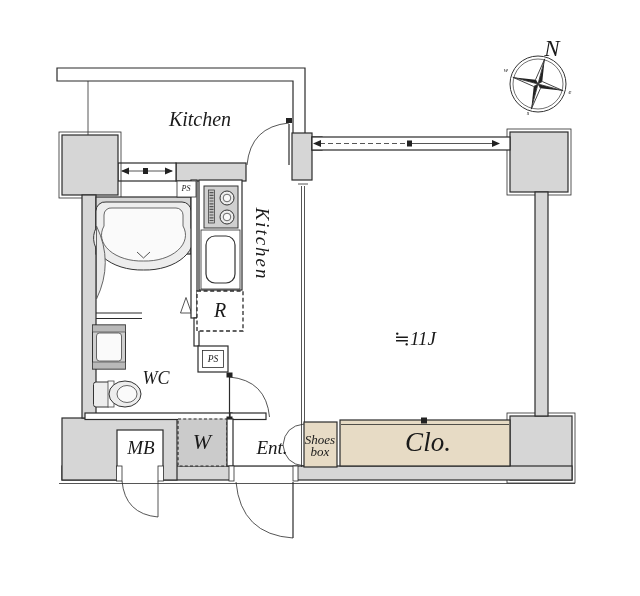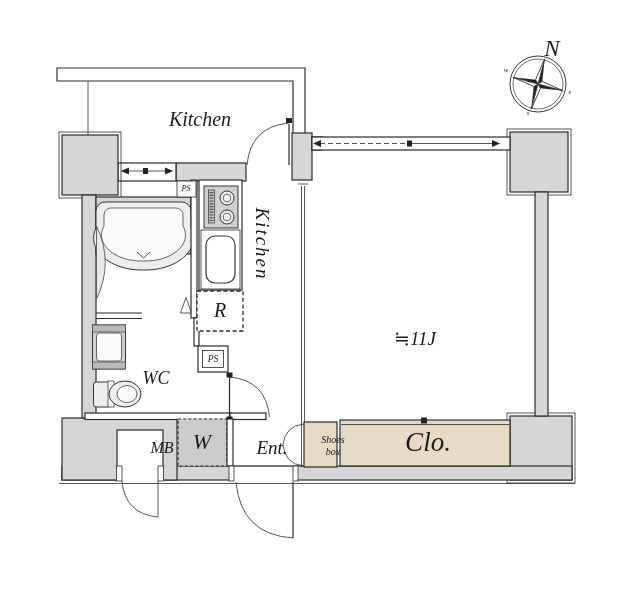--- a/index.html
+++ b/index.html
@@ -197,25 +197,25 @@
 
   <div class="lbl" style="left:156px;top:378px;font-size:18px;">WC</div>
 
   <div class="lbl vert" style="left:262px;top:244px;font-size:19px;">Kitchen</div>
 
   <div class="lbl" style="left:220px;top:310px;font-size:20px;">R</div>
 
   <div class="lbl" style="left:186px;top:189px;font-size:8px;">PS</div>
   <div class="lbl" style="left:213px;top:359px;font-size:9.5px;">PS</div>
 
-  <div class="lbl" style="left:141px;top:448px;font-size:16px;margin-left:21px;">MB</div>
+  <div class="lbl" style="left:141px;top:448px;font-size:19px;">MB</div>
   <div class="lbl" style="left:202px;top:442px;font-size:22px;">W</div>
   <div class="lbl" style="left:272px;top:448px;font-size:19px;">Ent.</div>
 
-  <div class="lbl" style="left:333px;top:445px;font-size:10px;line-height:11.5px;font-family:Liberation Serif, serif;">
+  <div class="lbl" style="left:320px;top:445px;font-size:13px;line-height:11.5px;font-family:Liberation Serif, serif;">
     <span style="display:block;">Shoes</span>
     <span style="display:block;">box</span>
   </div>
 
   <div class="lbl" style="left:428px;top:443px;font-size:27px;">Clo.</div>
 
   <div class="lbl" style="left:415px;top:291px;font-size:19px;margin-top:48px;">≒11J</div>
 
   <div class="lbl" style="left:552px;top:49px;font-size:23px;">N</div>
   <div class="lbl" style="left:506px;top:70px;font-size:6.5px;">w</div>

